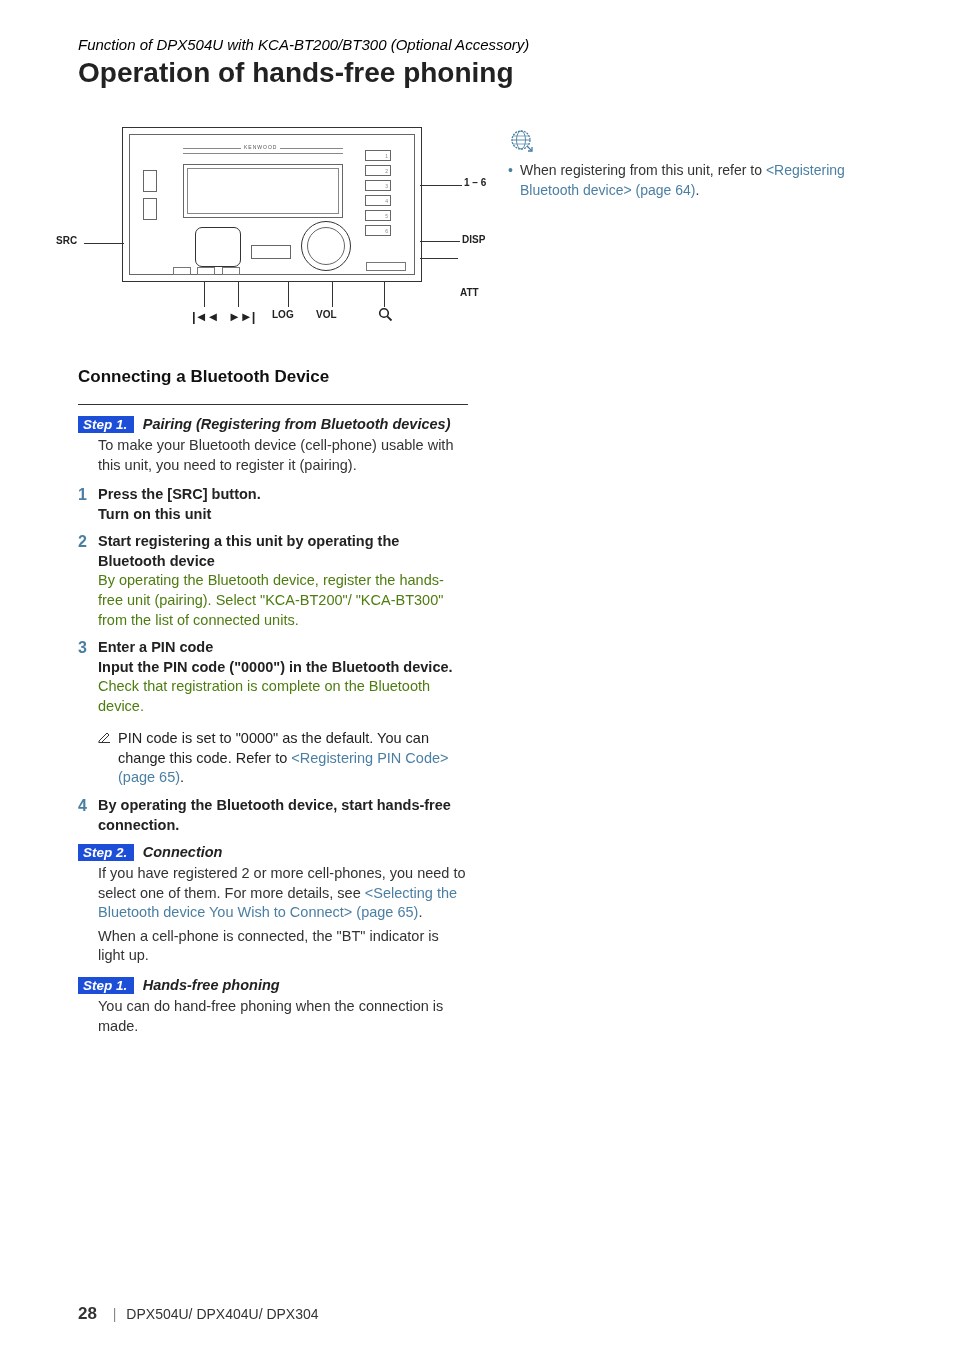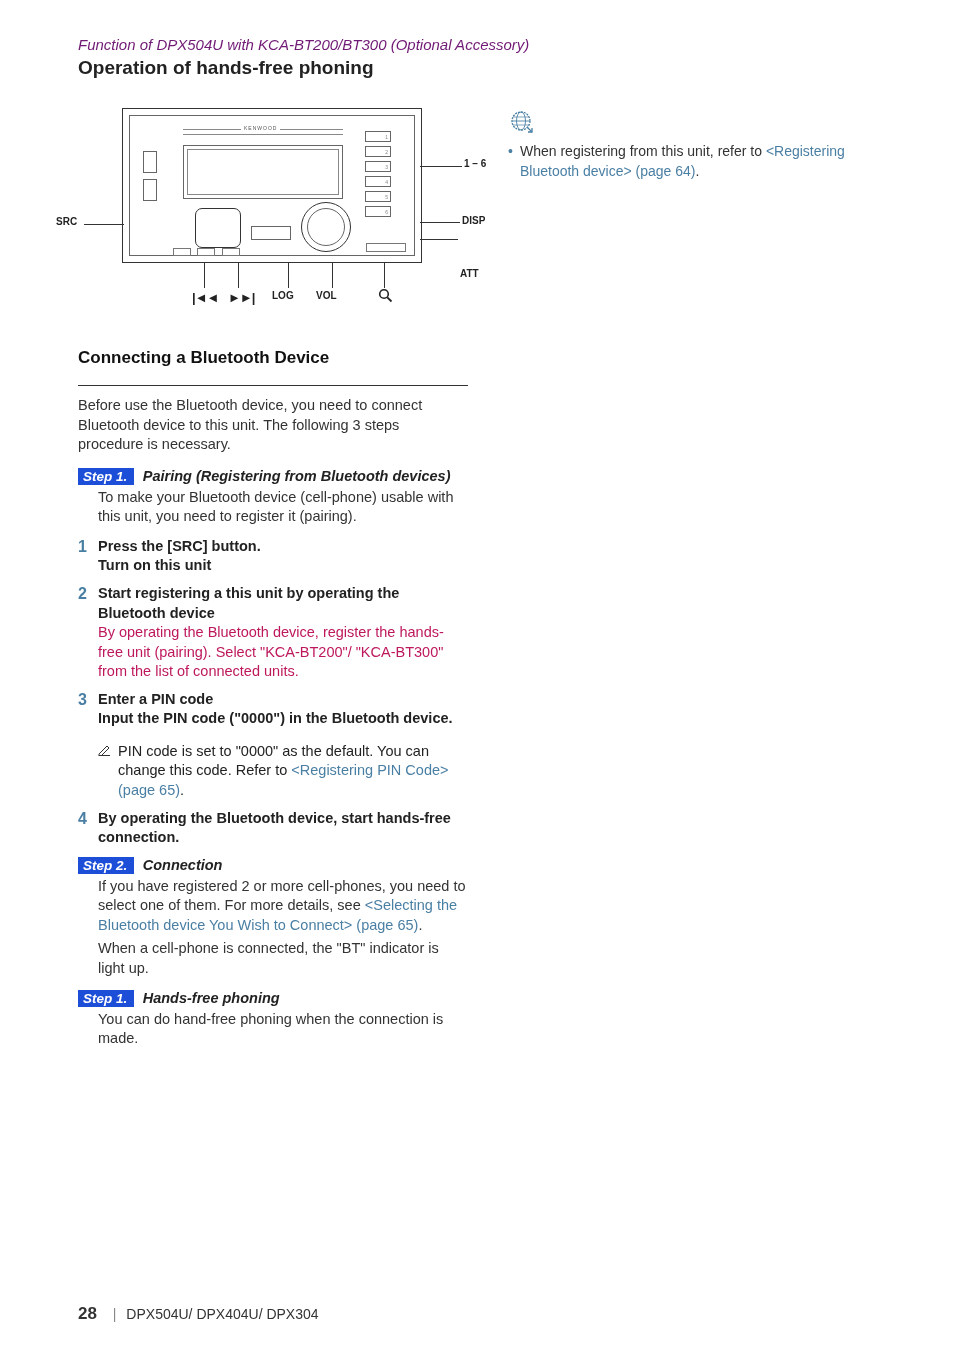--- a/index.html
+++ b/index.html
@@ -7,28 +7,28 @@
       width: 954px;
       height: 1354px;
       font-family: "Helvetica Neue", Arial, sans-serif;
       padding: 36px 78px 30px 78px;
       position: relative;
       color: #222;
     }
     .supertitle {
       font-style: italic;
       font-size: 15px;
-      color: #701a75;
+      color: #000000;
       margin-bottom: 4px;
     }
     .title {
-      font-size: 19px;
+      font-size: 28px;
       font-weight: bold;
       color: #222;
-      margin-bottom: 29px;
+      margin-bottom: 38px;
     }
     .two-col {
       display: flex;
       gap: 40px;
     }
     .left-col { width: 390px; }
     .right-col { width: 360px; }
 
     
     .device-wrap {
@@ -202,21 +202,21 @@
     .num {
       color: #4a7fa4;
       font-weight: bold;
       font-size: 16px;
       width: 20px;
       flex-shrink: 0;
       line-height: 1.3;
     }
     .num-body { flex: 1; font-size: 14.5px; line-height: 1.35; }
     .num-body .strong { font-weight: bold; color: #222; }
-    .num-body .sub { color: #be185d; font-weight: normal; }
+    .num-body .sub { color: #4d7c0f; font-weight: normal; }
     .note-line {
       display: flex;
       margin-top: 13px;
     }
     .note-icon {
       width: 16px;
       flex-shrink: 0;
       margin-right: 4px;
     }
     .link { color: #4a7fa4; }
@@ -311,21 +311,20 @@
       <div class="callout" style="left:232px;top:182px;">VOL</div>
       <div class="callout" style="left:294px;top:180px;">
         <svg width="15" height="15" viewBox="0 0 15 15">
           <circle cx="6" cy="6" r="4.3" fill="none" stroke="#222" stroke-width="1.6"></circle>
           <line x1="9.3" y1="9.3" x2="13.5" y2="13.5" stroke="#222" stroke-width="1.8"></line>
         </svg>
       </div>
     </div>
 
     <h3 class="section-heading">Connecting a Bluetooth Device</h3>
-    <div class="para">Before use the Bluetooth device, you need to connect Bluetooth device to this unit. The following 3 steps procedure is necessary.</div>
 
     <div class="step-row">
       <span class="step-label">Step 1.</span>
       <span class="step-title">Pairing (Registering from Bluetooth devices)</span>
     </div>
     <div class="indented">To make your Bluetooth device (cell-phone) usable with this unit, you need to register it (pairing).</div>
 
     <div class="num-item">
       <div class="num">1</div>
       <div class="num-body">
@@ -340,20 +339,21 @@
         <div class="strong">Start registering a this unit by operating the Bluetooth device</div>
         <div class="sub">By operating the Bluetooth device, register the hands-free unit (pairing). Select "KCA-BT200"/ "KCA-BT300" from the list of connected units.</div>
       </div>
     </div>
 
     <div class="num-item">
       <div class="num">3</div>
       <div class="num-body">
         <div class="strong">Enter a PIN code</div>
         <div class="strong">Input the PIN code ("0000") in the Bluetooth device.</div>
+        <div class="sub">Check that registration is complete on the Bluetooth device.</div>
         <div class="note-line">
           <div class="note-icon">
             <svg width="14" height="12" viewBox="0 0 14 12">
               <path d="M1 10 L9 2 L11 4 L3 12 L1 12 Z" fill="none" stroke="#333" stroke-width="1"></path>
               <line x1="1" y1="11.5" x2="12" y2="11.5" stroke="#333" stroke-width="1"></line>
             </svg>
           </div>
           <div>
             <span>PIN code is set to "0000" as the default. You can change this code. Refer to </span><span class="link">&lt;Registering PIN Code&gt; (page 65)</span><span>.</span>
           </div>

